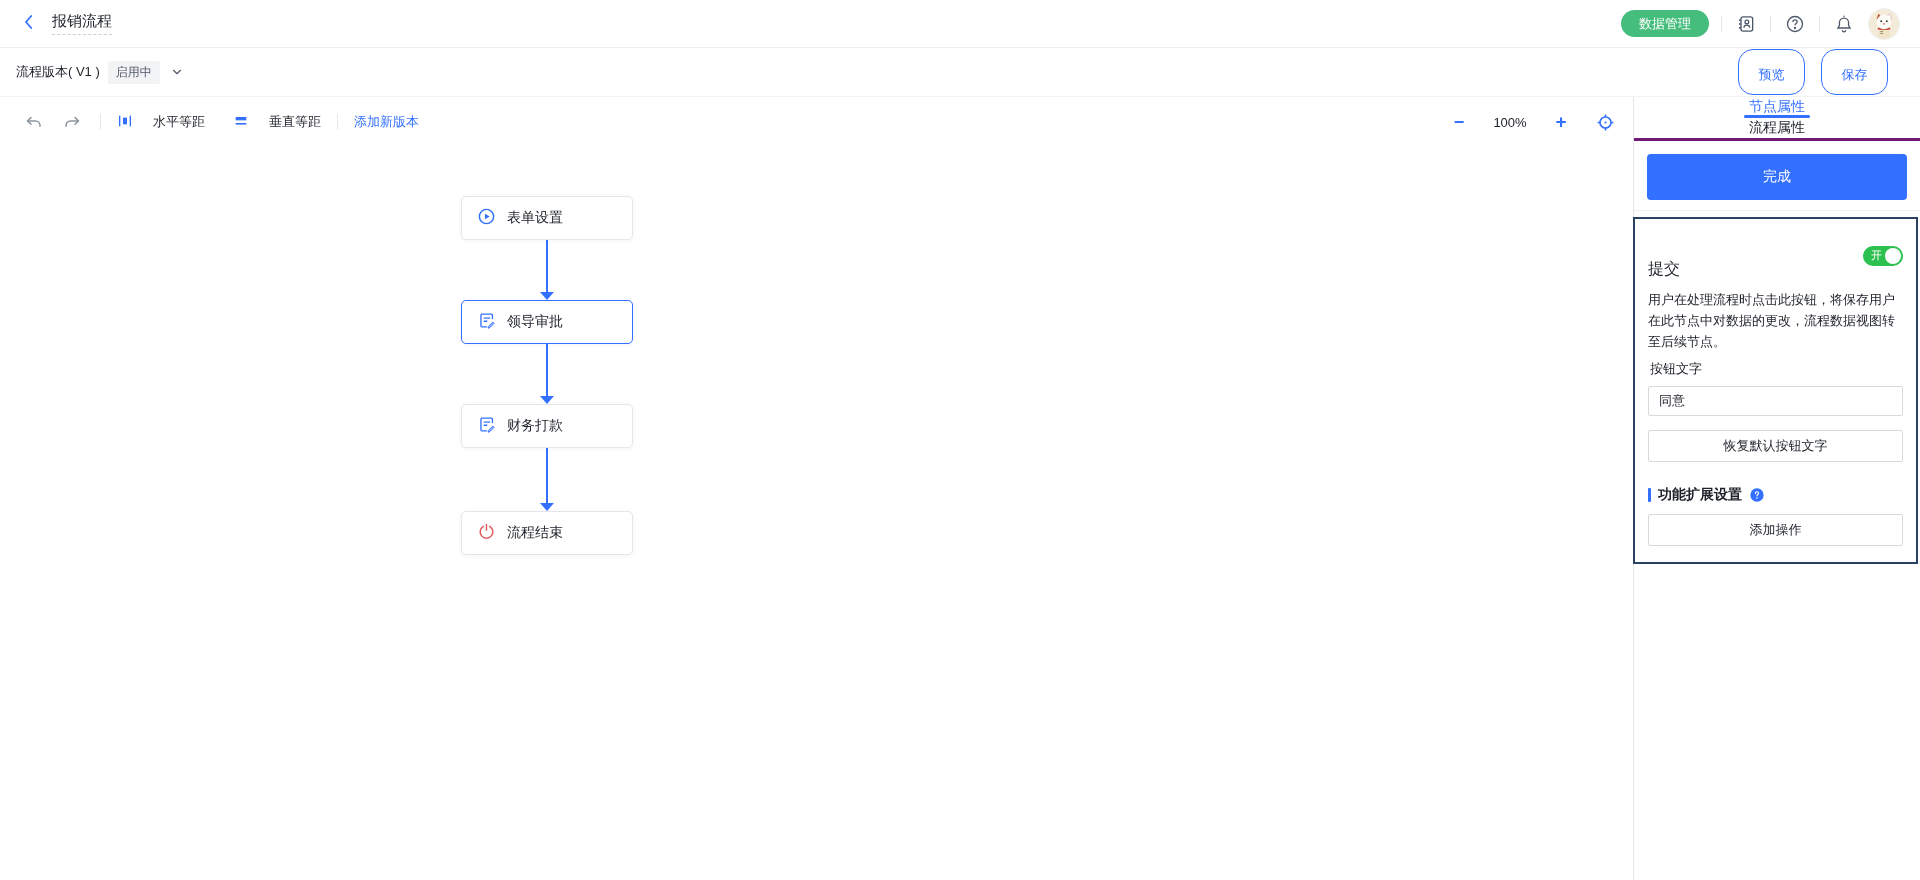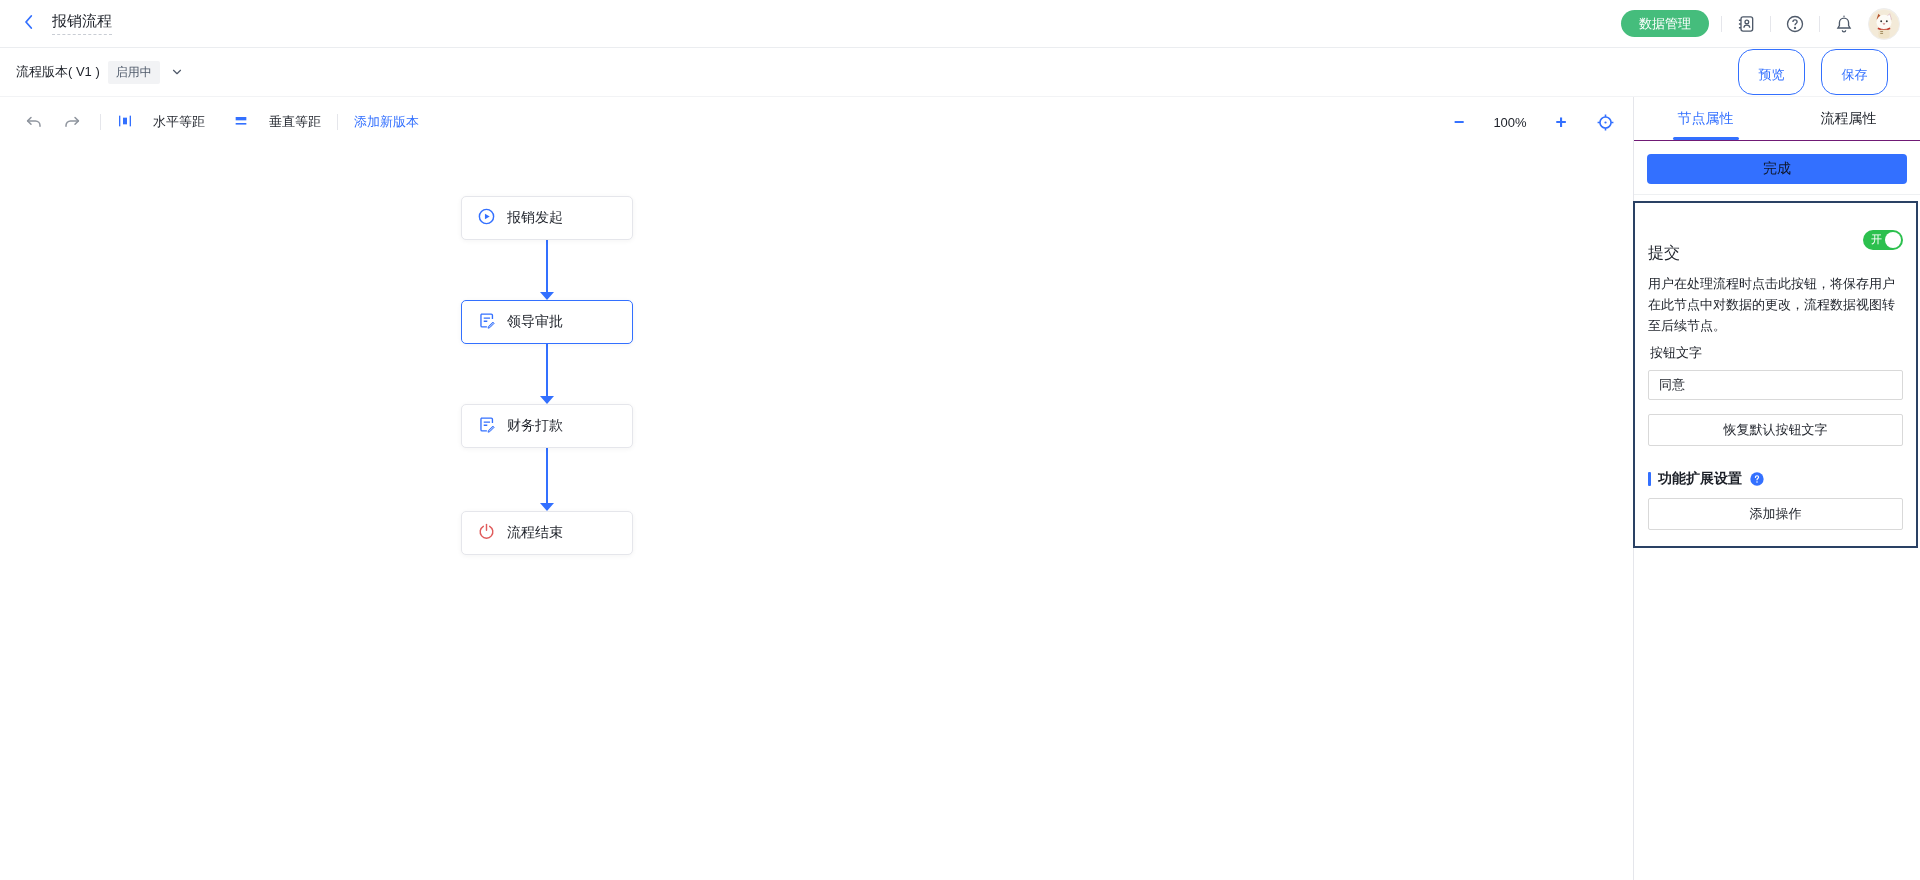--- a/index.html
+++ b/index.html
@@ -59,29 +59,29 @@
     padding-left:15px; gap:11px; cursor:pointer; box-shadow:0 1px 5px rgba(31,35,41,.05); }
   .node.selected { border:1.5px solid #3370ff; }
   .node-label { font-size:14px; color:#1d2129; }
   .connector { position:absolute; left:546px; width:2px; background:#3370ff; }
   .arrowhead { position:absolute; left:540px; width:0; height:0;
     border-left:7px solid transparent; border-right:7px solid transparent;
     border-top:8px solid #3370ff; }
 
   
   .panel { position:relative; width:287px; border-left:1px solid #e5e6eb; background:#fff; }
-  .panel-tabs { display:flex; height:44px; border-bottom:1px solid #701a75; }
+  .panel-tabs { display:flex; height:44px; border-bottom:3px solid #701a75;flex-direction:column; }
   .p-tab { position:relative; flex:1; display:flex; align-items:center; justify-content:center;
     font-size:14px; color:#1d2129; cursor:pointer; }
   .p-tab.active { color:#3370ff; }
   .p-tab.active::after { content:""; position:absolute; bottom:0; left:50%;
     transform:translateX(-50%); width:66px; height:3px; border-radius:2px; background:#3370ff; }
   .panel-body { padding:13px; }
-  .btn-primary { width:100%; height:30px; border:none; border-radius:4px;
-    background:#3370ff; color:#0f172a; font-size:14px; cursor:pointer; }
+  .btn-primary { width:100%; height:46px; border:none; border-radius:4px;
+    background:#3370ff; color:#ffffff; font-size:14px; cursor:pointer; }
   .panel-divider { height:1px; background:#eef0f2; margin:10px -13px 0; }
 
   .node-config-box { margin:6px -11px 0 -14px; border:2px solid #2a4164;
     background:#fff; padding:12px 13px 16px; }
   .submit-row { display:flex; align-items:center; }
   .submit-title { font-size:16px; font-weight:normal; color:#1d2129;margin-top:28px; }
   .toggle { margin-left:auto; position:relative; width:40px; height:20px; border-radius:10px;
     cursor:pointer; display:flex; align-items:center; }
   .toggle-text { color:#fff; font-size:11px; margin-left:8px; }
   .toggle-knob { position:absolute; right:2px; top:2px; width:16px; height:16px;
@@ -235,21 +235,21 @@
       <div class="connector" style="top:351px;height:55px"></div>
       <div class="arrowhead" style="top:406px"></div>
 
       <div class="node" style="top:99px">
         <span>
           <svg width="19" height="19" viewBox="0 0 24 24">
             <circle cx="12" cy="12" r="9" fill="none" stroke="#3370ff" stroke-width="1.8"></circle>
             <path d="M10 8.5 L16 12 L10 15.5 Z" fill="#3370ff"></path>
           </svg>
         </span>
-        <span class="node-label">报销发起</span>
+        <span class="node-label">表单设置</span>
       </div>
 
       <div class="node selected" style="top:203px">
         <span>
           <svg width="19" height="19" viewBox="0 0 24 24" fill="none" stroke="#3370ff" stroke-width="1.7">
             <path d="M5 4 h13 a1.5 1.5 0 0 1 1.5 1.5 v4.5 M5 4 v14.5 a1.5 1.5 0 0 0 1.5 1.5 h6"></path>
             <path d="M8.5 9 h8 M8.5 13 h4.5"></path>
             <path d="M14.5 19.5 l5.5-5.5 l1.6 1.6 l-5.5 5.5 l-2.2 0.6 z" fill="#9db9f7" stroke="#3370ff" stroke-width="1.2"></path>
           </svg>
         </span>

